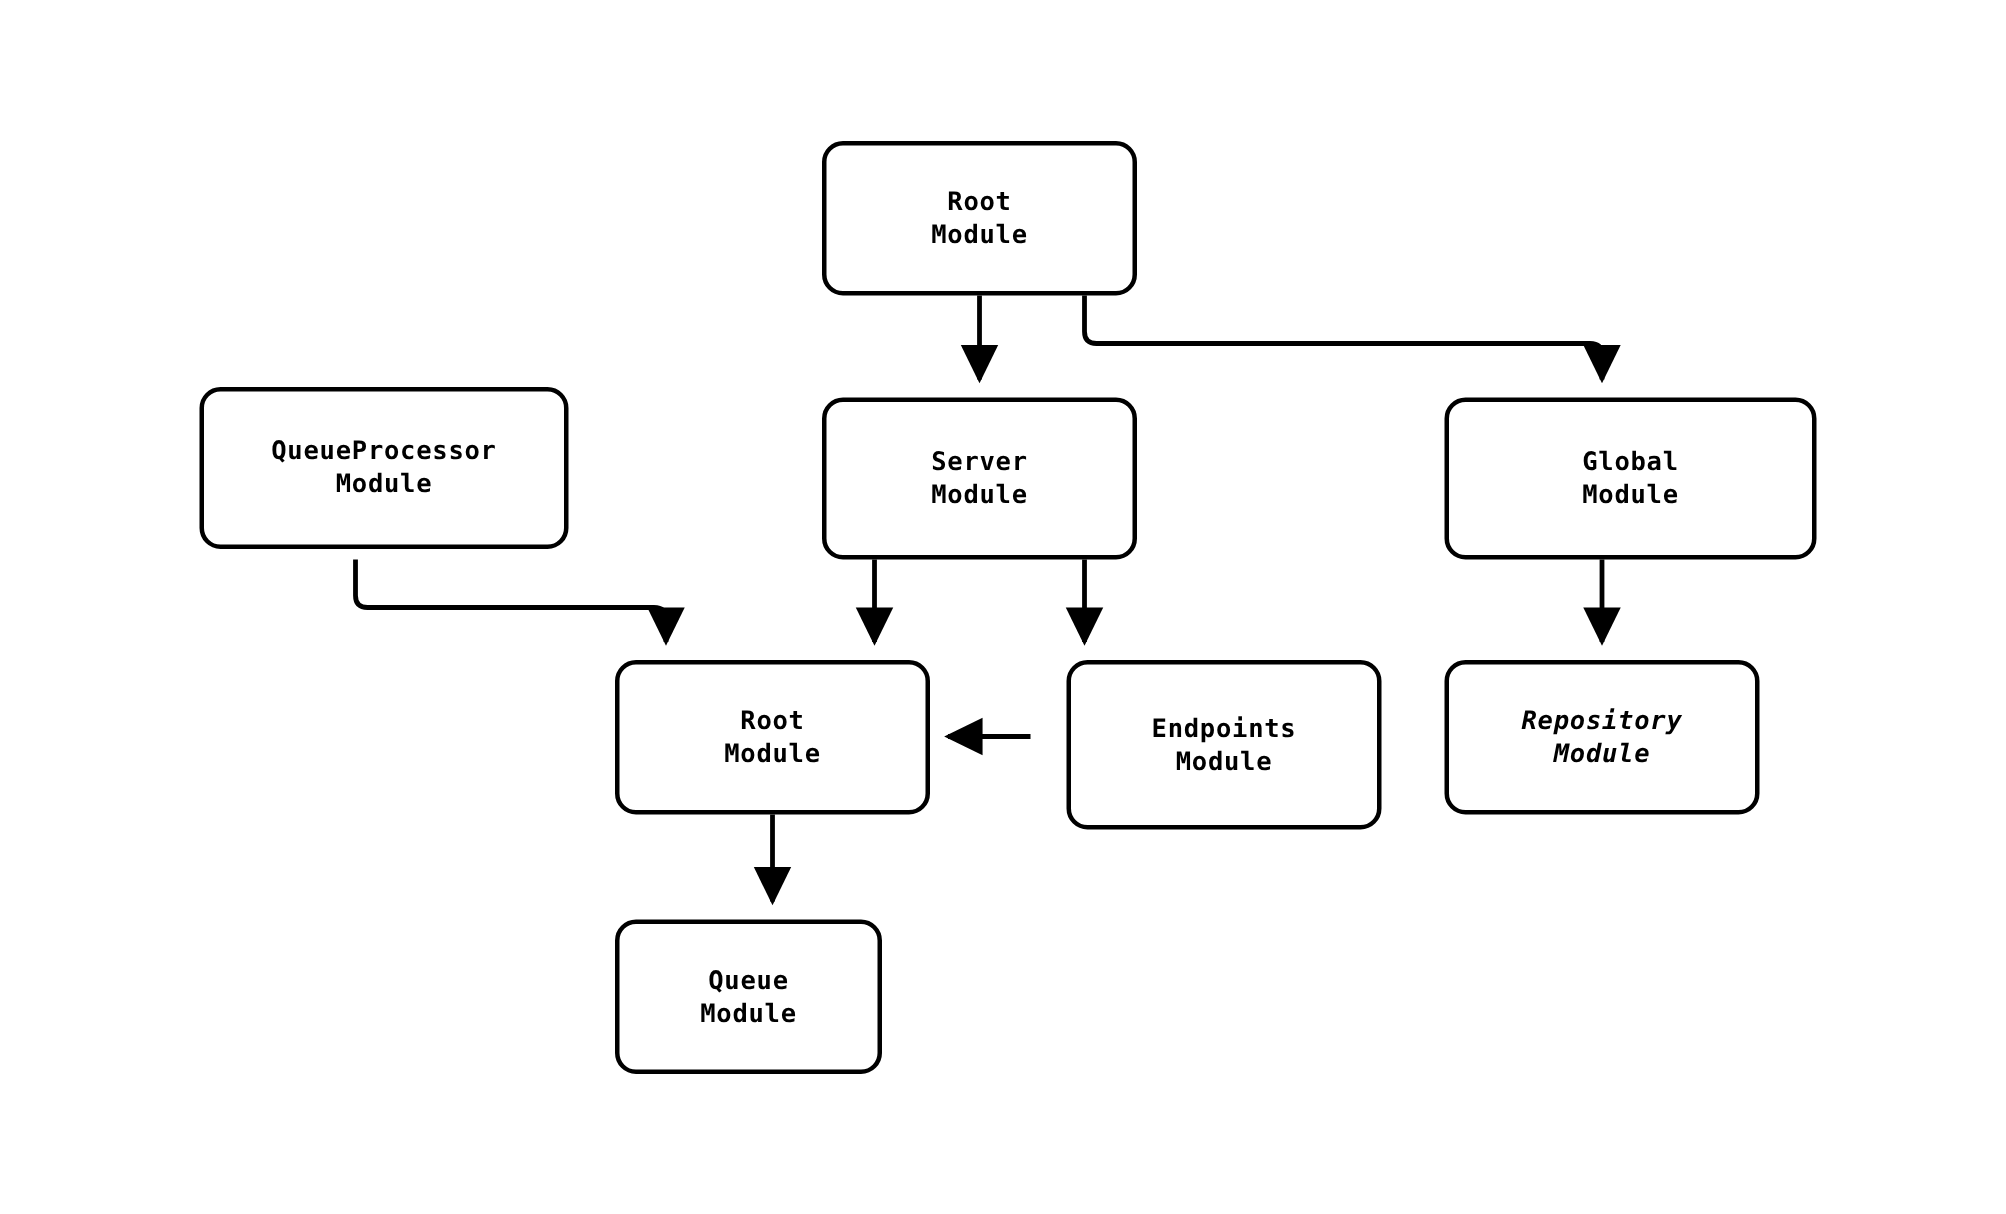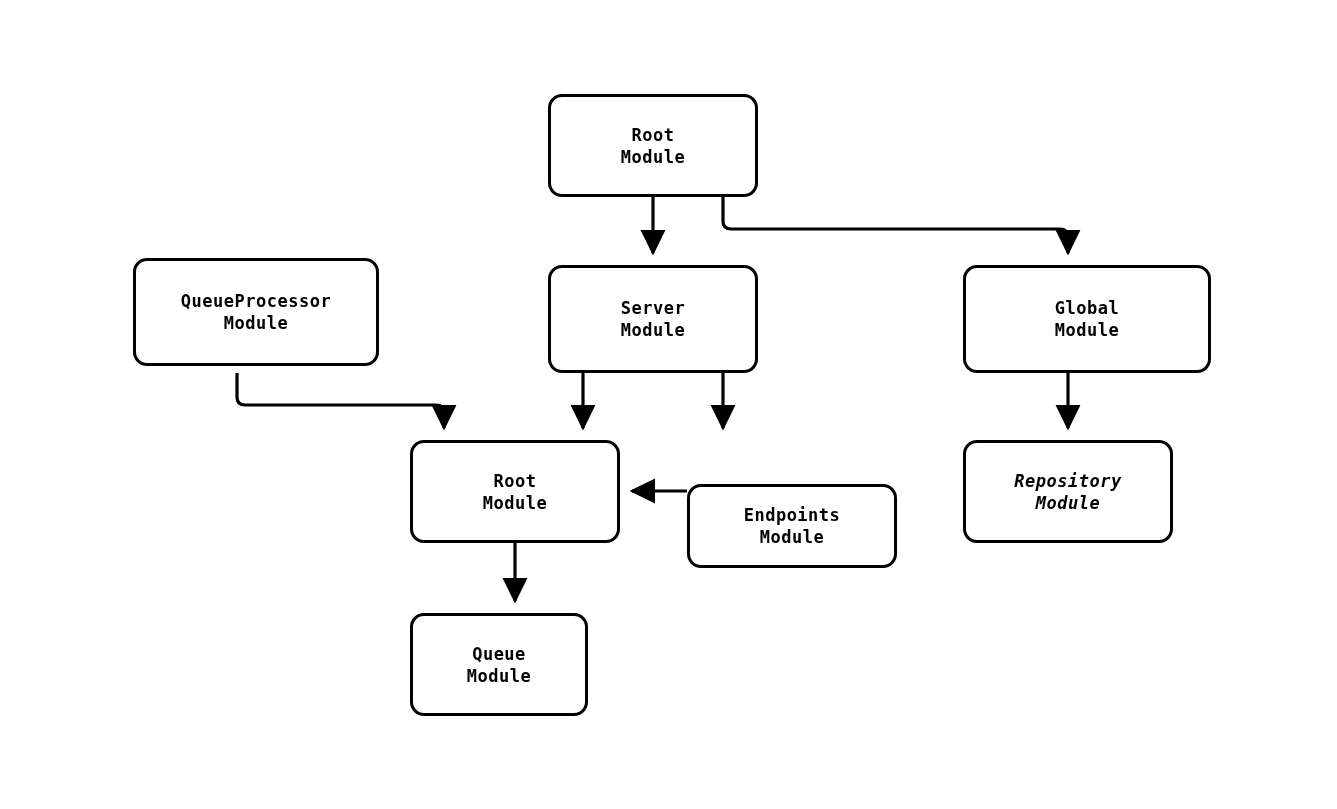--- a/index.html
+++ b/index.html
@@ -101,21 +101,21 @@
   <div class="node" style="left:963px; top:265px; width:248px; height:108px;">
     <span class="node-line">Global</span>
     <span class="node-line">Module</span>
   </div>
 
   <div class="node" style="left:410px; top:440px; width:210px; height:103px;">
     <span class="node-line">Root</span>
     <span class="node-line">Module</span>
   </div>
 
-  <div class="node" style="left:687px; top:440px; width:210px; height:84px;margin-top:44px;">
+  <div class="node" style="left:711px; top:440px; width:210px; height:113px;">
     <span class="node-line">Endpoints</span>
     <span class="node-line">Module</span>
   </div>
 
   <div class="node" style="left:963px; top:440px; width:210px; height:103px;font-style:italic;">
     <span class="node-line">Repository</span>
     <span class="node-line">Module</span>
   </div>
 
   <div class="node" style="left:410px; top:613px; width:178px; height:103px;text-align:center;">

